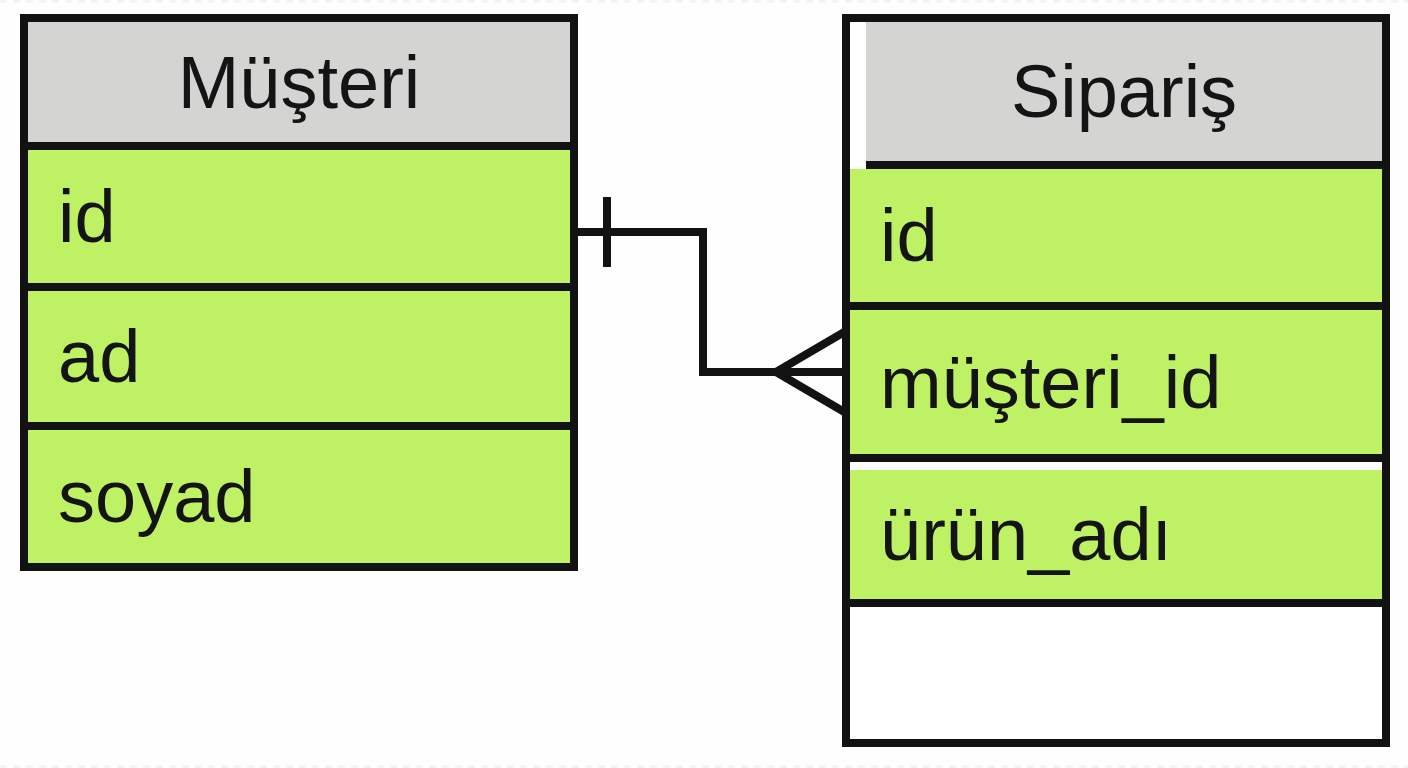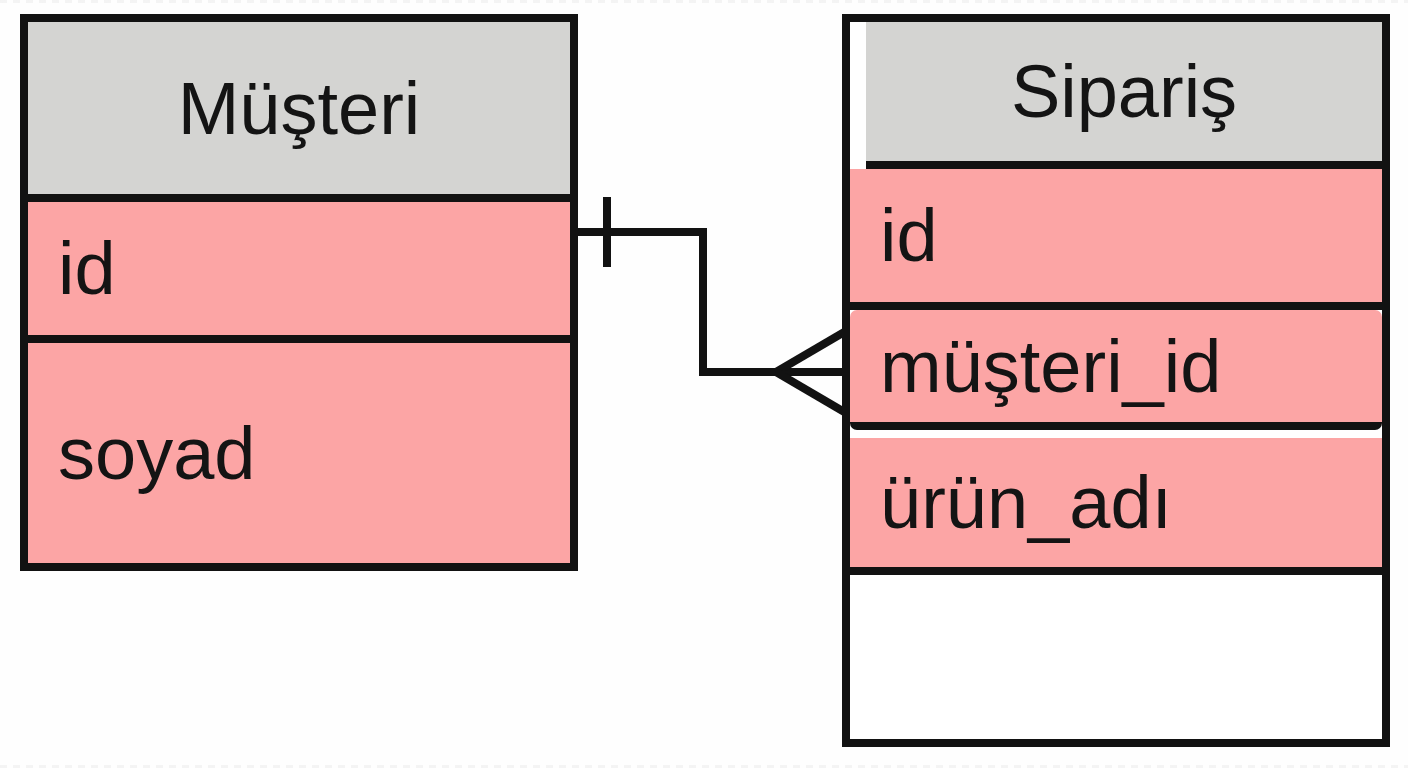--- a/index.html
+++ b/index.html
@@ -49,41 +49,41 @@
     border-bottom: 8px solid #121212;
     background: #d4d4d2;
     display: flex;
     align-items: center;
     justify-content: center;
     font-size: 74px;
     color: #141414;
     letter-spacing: 0px;
     flex: 0 0 auto;
   }
-  .entity-left .entity-header { height: 180px; }
+  .entity-left .entity-header { height: 128px; }
   .entity-right .entity-header { height: 147px; margin-left: 16px; }
   .field-row {
     box-sizing: border-box;
     border-bottom: 8px solid #121212;
     display: flex;
     align-items: center;
     padding-left: 30px;
     font-size: 74px;
     color: #141414;
     flex: 0 0 auto;
-    background: #fca5a5;
+    background: #bef264;
   }
   .field-row.last {
     border-bottom: none;
     flex: 1 1 auto;
   }
   .entity-left  .row-h1 { height: 141px; }
   .entity-left  .row-h2 { height: 139px; }
   .entity-right .row-h1 { height: 141px; }
-  .entity-right .row-h2 { height: 120px; border-radius: 7px; }
+  .entity-right .row-h2 { height: 152px; }
   .entity-right .row-h3 { height: 137px; margin-top: 8px; }
   .artifact-strip {
     position: absolute;
     left: 0;
     width: 1408px;
     height: 3px;
     opacity: 0.10;
     background: repeating-linear-gradient(90deg, #999 0 7px, #fff 7px 13px);
     z-index: 0;
   }
@@ -105,20 +105,23 @@
     <line x1="776" y1="372" x2="846" y2="413" stroke="#121212" stroke-width="8"></line>
   </svg>
 
   <div class="entity entity-left">
     <div class="entity-header">
       <span>Müşteri</span>
     </div>
     <div class="field-row row-h1">
       <span>id</span>
     </div>
+    <div class="field-row row-h2">
+      <span>ad</span>
+    </div>
     <div class="field-row last">
       <span>soyad</span>
     </div>
   </div>
 
   <div class="entity entity-right">
     <div class="entity-header">
       <span>Sipariş</span>
     </div>
     <div class="field-row row-h1">

